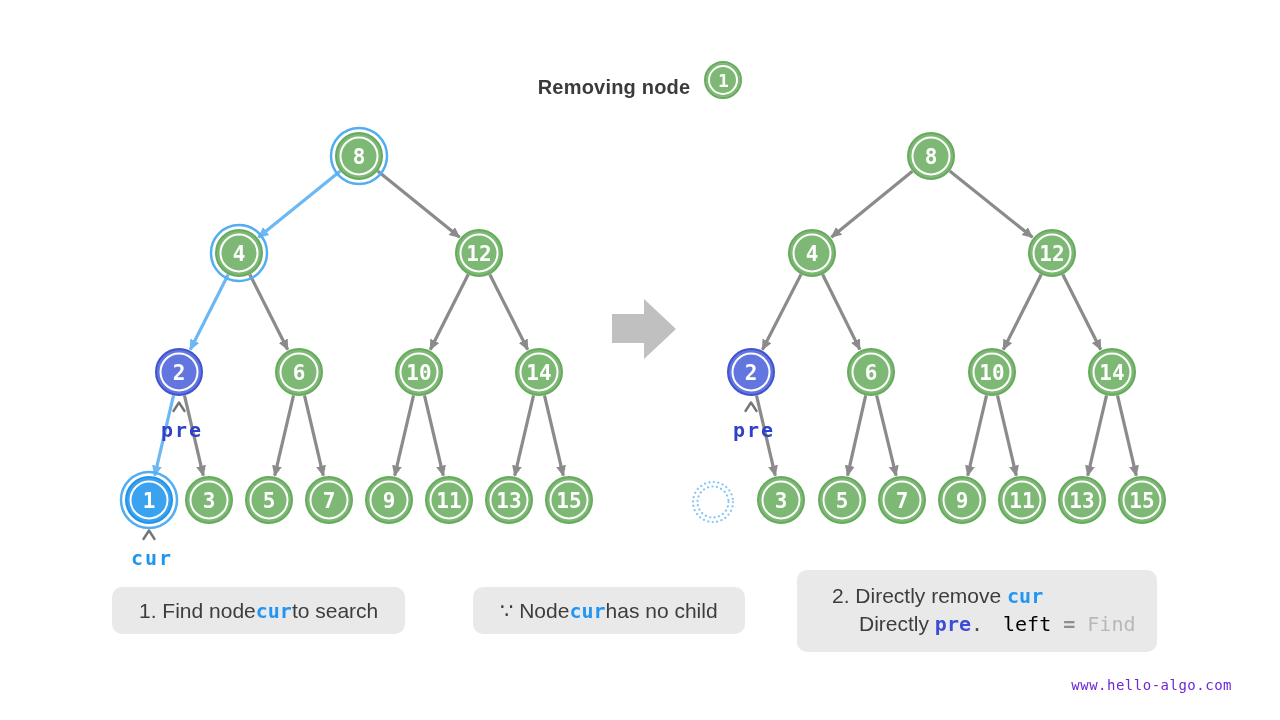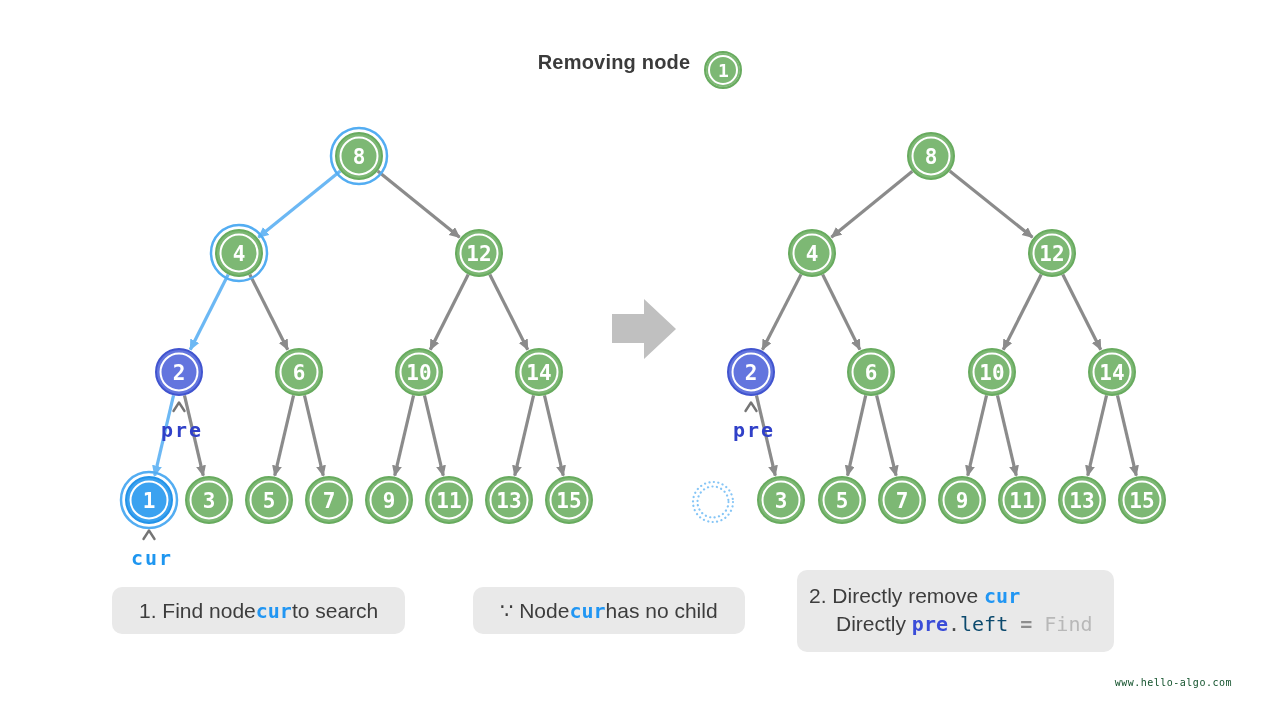--- a/index.html
+++ b/index.html
@@ -1,50 +1,50 @@
 <!DOCTYPE html>
 <html><head>
 <meta charset="utf-8">
 <style>
   html,body{margin:0;padding:0;background:#ffffff;}
   .page{position:relative;width:1280px;height:720px;background:#ffffff;overflow:hidden;
         font-family:"Liberation Sans",sans-serif;}
 
   
   .title-bar{position:absolute;left:0;top:51px;width:100%;height:48px;
-             display:flex;align-items:flex-start;justify-content:center;gap:14px;}
+             display:flex;align-items:flex-end;justify-content:center;gap:14px;}
   .title-text{font-size:20px;font-weight:bold;color:#3b3b3b;letter-spacing:0.2px;}
   .title-badge{width:34px;height:34px;border-radius:50%;
                display:flex;align-items:center;justify-content:center;
                font-family:"DejaVu Sans Mono",monospace;font-weight:bold;font-size:18px;color:#ffffff;}
 
   
   #diagram{position:absolute;left:0;top:0;}
   .node-num{font-family:"DejaVu Sans Mono",monospace;font-weight:bold;font-size:21px;
             fill:#ffffff;text-anchor:middle;}
   .ptr-label{font-family:"DejaVu Sans Mono",monospace;font-weight:bold;font-size:20px;
              letter-spacing:2px;text-anchor:middle;}
 
   
   .box{position:absolute;background:#e9e9e9;border-radius:10px;color:#3d3d3d;
        font-size:21px;white-space:nowrap;}
   .box-row{height:47px;display:flex;align-items:center;padding:0 27px;}
-  .box-block{padding:12px 22px 14px 12px;line-height:28px;}
+  .box-block{padding:12px 22px 14px 35px;line-height:28px;}
   .box-line2{padding-left:27px;}
   .kw{font-family:"DejaVu Sans Mono",monospace;font-weight:bold;font-size:20px;}
   .kw-cur{color:#2196f3;}
   .kw-pre{color:#3a4cd8;}
   .code{font-family:"DejaVu Sans Mono",monospace;font-size:20px;}
   .code-dot{color:#4a4a4a;}
-  .code-name{color:#0c4a6e;}
+  .code-name{color:#000000;margin-left:20px;}
   .code-eq{color:#8d8d8d;font-weight:bold;}
   .code-val{color:#b8b8b8;}
 
   .watermark{position:absolute;right:48px;top:677px;
-             font-family:"DejaVu Sans Mono",monospace;font-size:10px;color:#14532d;letter-spacing:0.5px;}
+             font-family:"DejaVu Sans Mono",monospace;font-size:14px;color:#6d28d9;letter-spacing:0.5px;}
 </style>
 </head>
 <body>
 
 <div class="page">
 
   <div class="title-bar">
     <span class="title-text">Removing node</span>
     <span class="title-badge" id="title-badge" style="background: rgb(125, 184, 116); border: 2px solid rgb(104, 171, 95); box-shadow: rgb(125, 184, 116) 0px 0px 0px 2px inset, rgb(255, 255, 255) 0px 0px 0px 4px inset;">1</span>
   </div>

